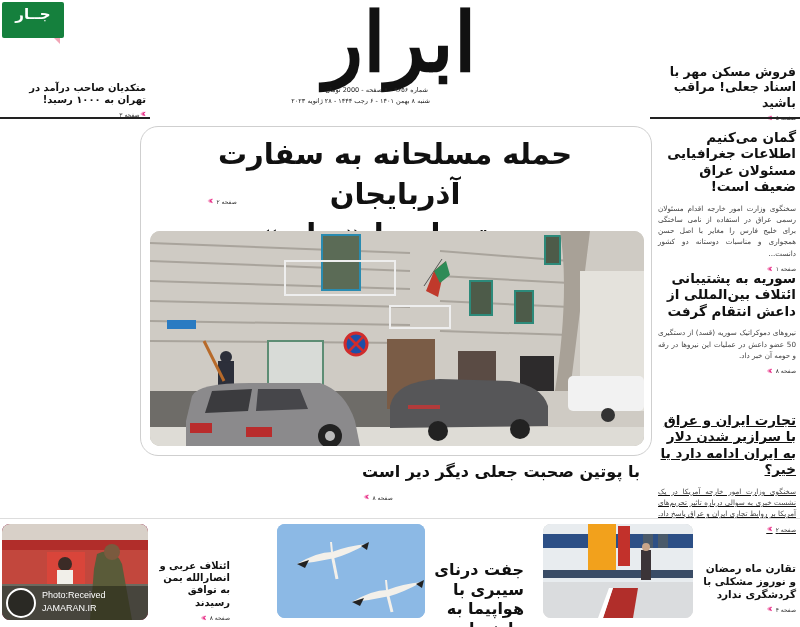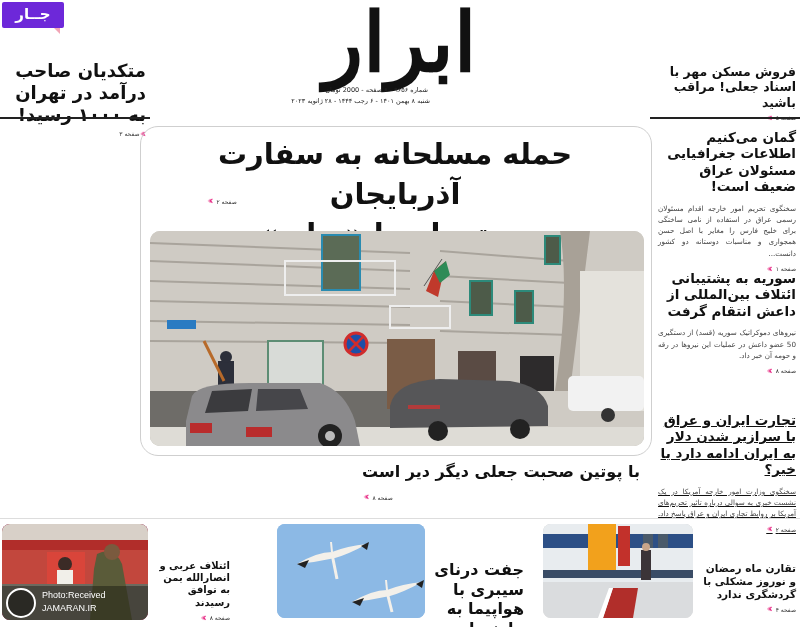--- a/index.html
+++ b/index.html
@@ -14,33 +14,33 @@
   .arrows span { font-size: 10px; font-weight: bold; line-height: 1; margin-left: -3px; }
   .arrows span.a1 { color: #e5157a; }
   .arrows span.a2 { color: #ef6aa8; }
   .arrows span.a3 { color: #f6b6d2; }
   .rule { position: absolute; background: #222; }
   .frame { position: absolute; border: 1px solid #cfcfcf; border-radius: 18px; }
 </style>
 </head>
 <body>
 
-<div class="abs" style="left:2px;top:2px;width:62px;height:26px;background:#6d28d9;border-radius:2px;">
+<div class="abs" style="left:2px;top:2px;width:62px;height:36px;background:#15803d;border-radius:2px;">
   <span style="display:block;color:#fff;font-weight:bold;font-size:15px;text-align:center;line-height:24px;">جــار</span>
   <span style="position:absolute;right:4px;bottom:-6px;width:0;height:0;border-left:6px solid transparent;border-top:6px solid #f2a5b6;"></span>
 </div>
 
 <div class="abs" style="left:300px;top:-8px;width:200px;text-align:center;">
   <span style="font-family:'DejaVu Serif',serif;font-weight:bold;font-size:82px;line-height:100px;color:#111;letter-spacing:4px;">ابرار</span>
 </div>
 <div class="abs" style="left:288px;top:86px;width:140px;font-size:6.5px;color:#222;text-align:right;">شماره ۹۶۵۶ - ۸ صفحه - 2000 تومان</div>
 <div class="abs" style="left:280px;top:97px;width:150px;font-size:6.5px;color:#222;text-align:right;">شنبه ۸ بهمن ۱۴۰۱ - ۶ رجب ۱۴۴۴ - ۲۸ ژانویه ۲۰۲۳</div>
 
 <div class="abs" style="left:4px;top:60px;width:142px;">
-  <div class="hl" style="font-size:18px;text-align:right;">متکدیان صاحب درآمد در تهران به ۱۰۰۰ رسید!</div>
+  <div class="hl" style="font-size:10px;text-align:right;margin-top:22px;">متکدیان صاحب درآمد در تهران به ۱۰۰۰ رسید!</div>
   <div class="pageref" style="margin-top:3px;">
     <span class="arrows">
         <span class="a3">‹</span>
         <span class="a2">‹</span>
         <span class="a1">‹</span>
       </span>
     <span class="lbl">صفحه ۳</span>
   </div>
 </div>
 
@@ -151,21 +151,21 @@
   <span class="lbl">صفحه ۸</span>
   <span class="arrows">
       <span class="a3">‹</span>
       <span class="a2">‹</span>
       <span class="a1">‹</span>
     </span>
 </div>
 
 <div class="abs" style="left:658px;top:129px;width:138px;">
   <div class="hl" style="font-size:13.5px;text-align:right;">گمان می‌کنیم اطلاعات جغرافیایی مسئولان عراق ضعیف است!</div>
-  <div class="body-text" style="margin-top:8px;">سخنگوی تحریم امور خارجه اقدام مسئولان رسمی عراق در استفاده از نامی ساختگی برای خلیج فارس را مغایر با اصل حسن همجواری و مناسبات دوستانه دو کشور دانست...</div>
+  <div class="body-text" style="margin-top:8px;">سخنگوی وزارت امور خارجه اقدام مسئولان رسمی عراق در استفاده از نامی ساختگی برای خلیج فارس را مغایر با اصل حسن همجواری و مناسبات دوستانه دو کشور دانست...</div>
   <div class="pageref" style="margin-top:5px;">
     <span class="lbl">صفحه ۱</span>
     <span class="arrows">
         <span class="a3">‹</span>
         <span class="a2">‹</span>
         <span class="a1">‹</span>
       </span>
   </div>
 </div>
 

